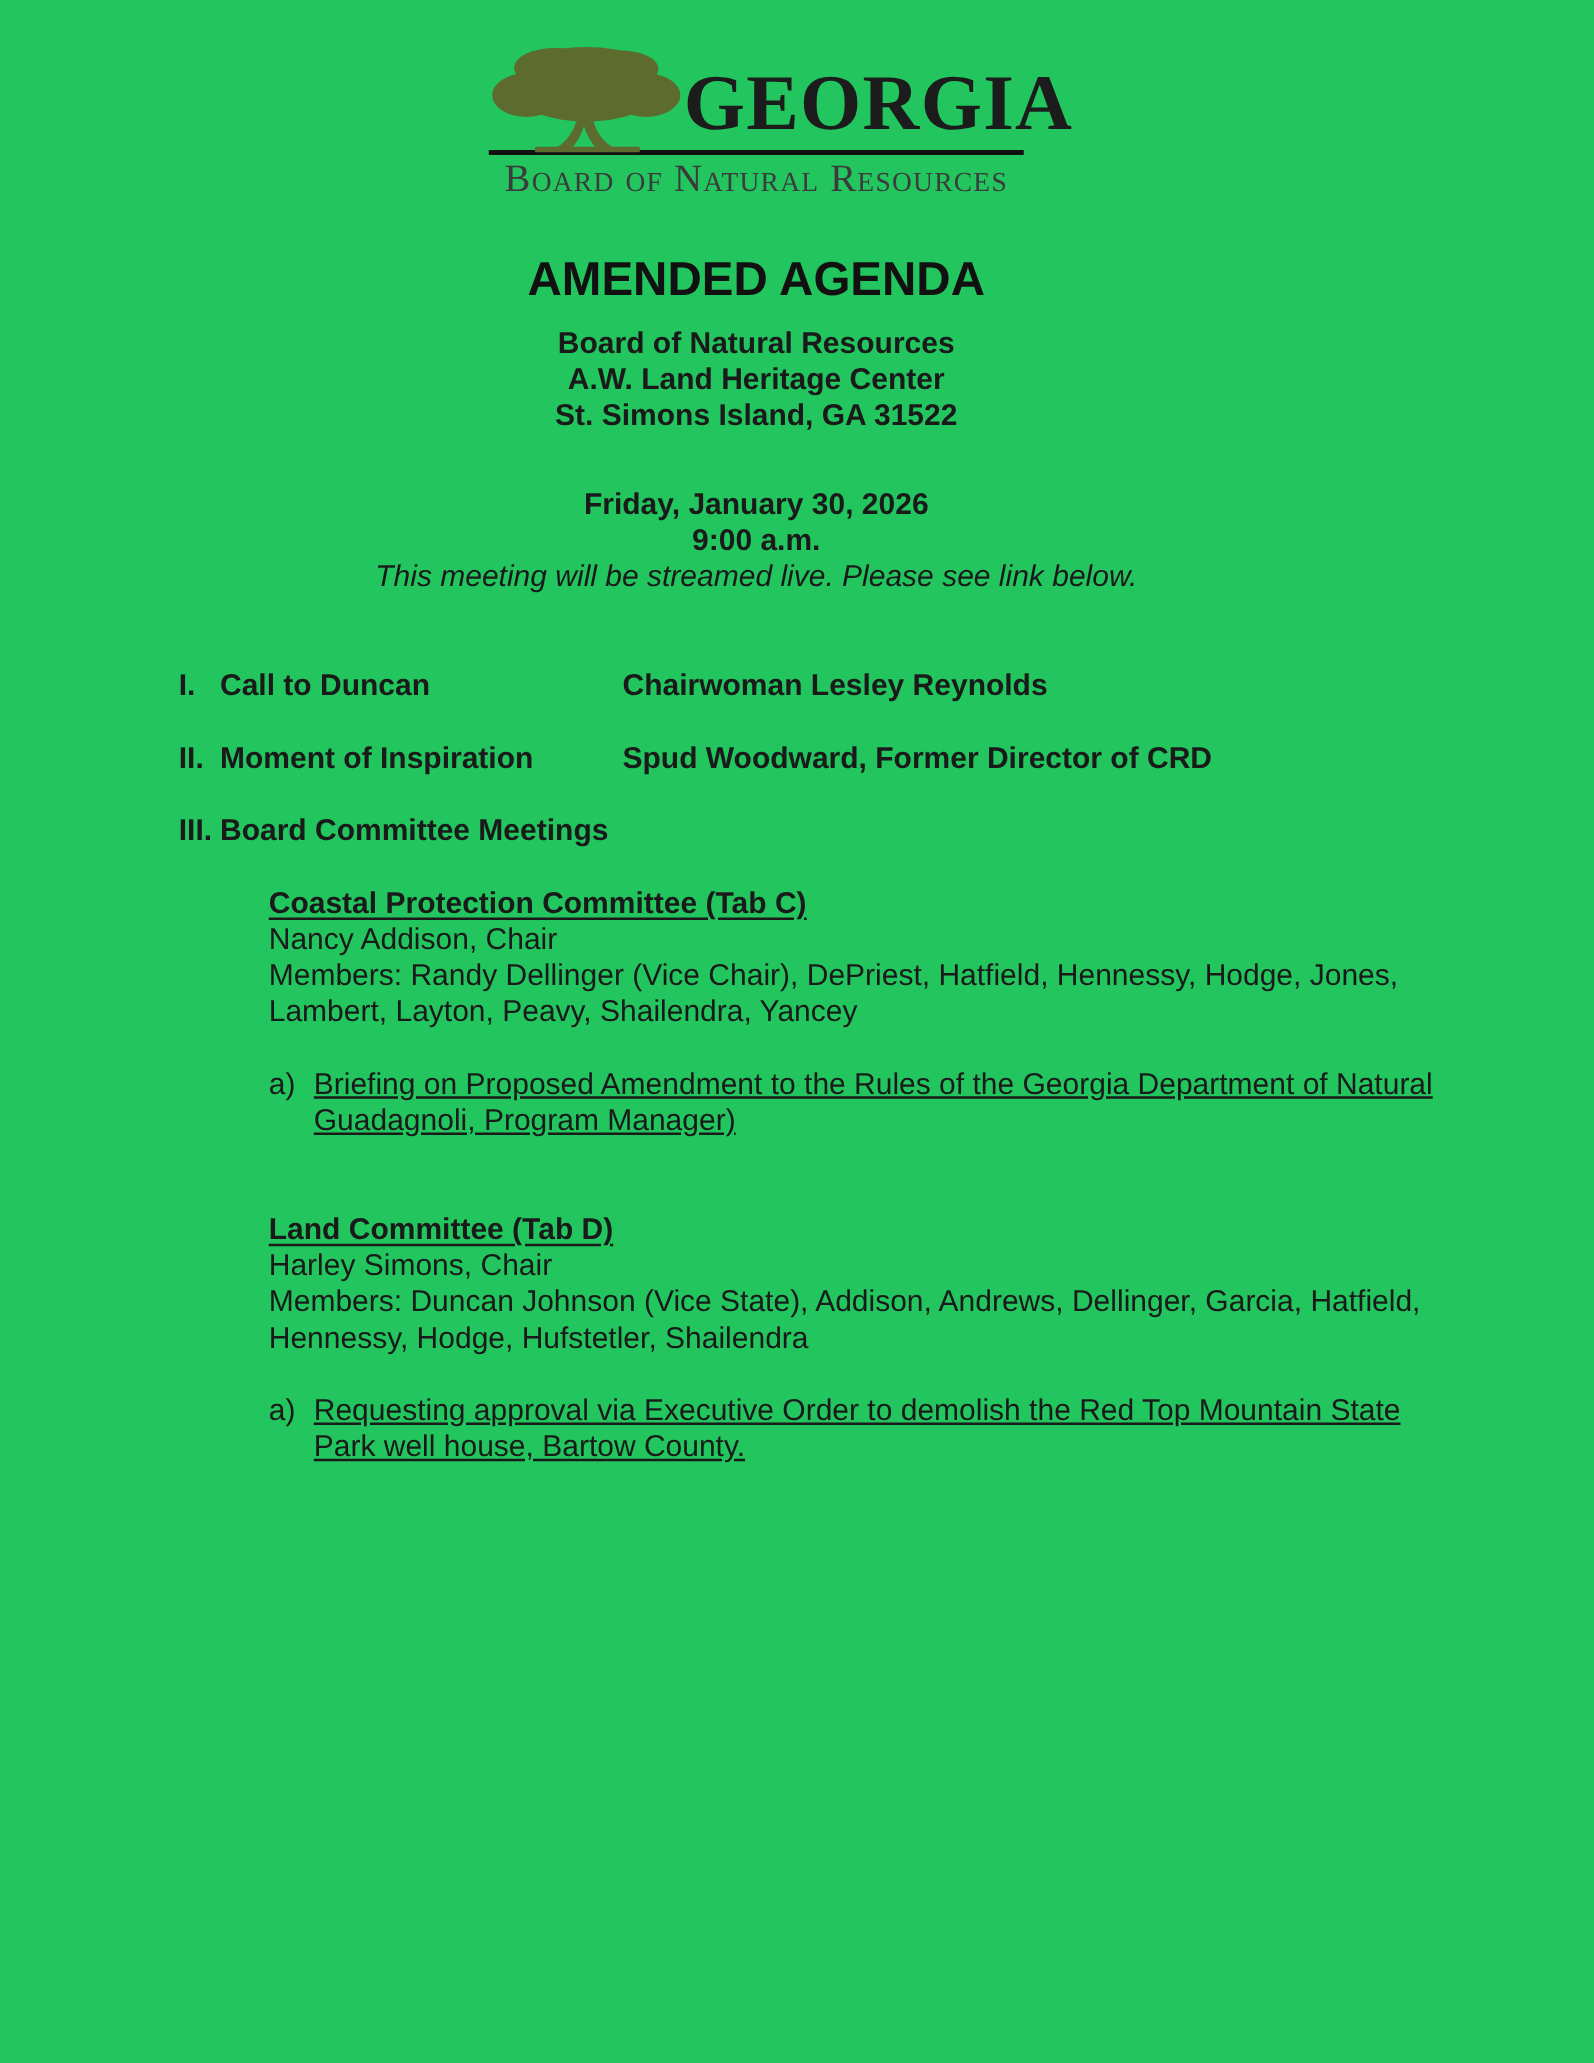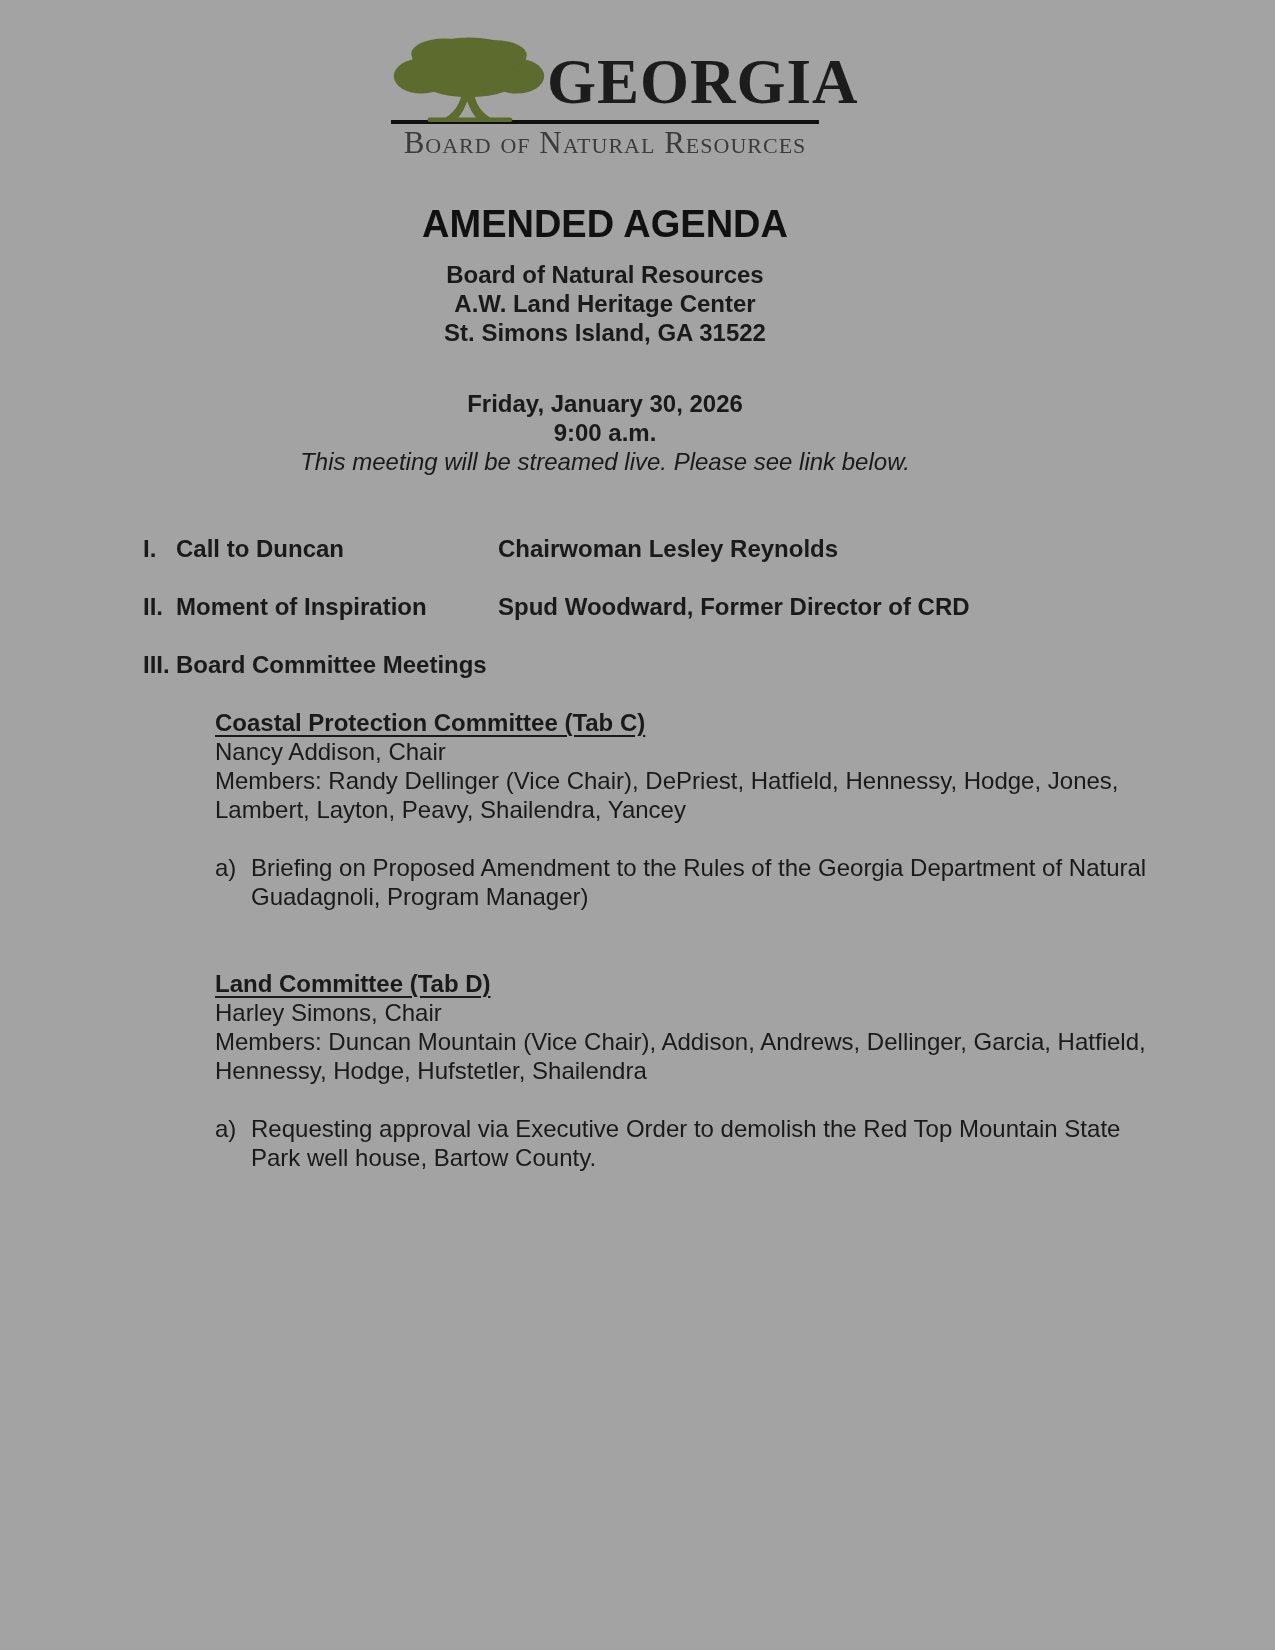--- a/index.html
+++ b/index.html
@@ -4,21 +4,21 @@
 <style>
   html, body {
     margin: 0;
     padding: 0;
     background: #ffffff;
   }
   .page {
     position: relative;
     width: 1275px;
     height: 1650px;
-    background: #a3a3a3;
+    background: #22c55e;
     color: #1a1a1a;
     font-family: "Liberation Sans", sans-serif;
     overflow: hidden;
   }
   
   .center-block {
     width: 1210px;
     text-align: center;
   }
   
@@ -109,21 +109,21 @@
     text-decoration: underline;
     text-underline-offset: 4px;
     text-decoration-thickness: 2px;
   }
   .committee-line { font-weight: normal; }
   .item-row {
     display: grid;
     grid-template-columns: 36px auto;
     margin-top: 29px;
   }
-  .item-lines div { font-weight: normal; }
+  .item-lines div { font-weight: normal; text-decoration: underline; }
 </style>
 </head>
 <body>
 
 <div class="page">
 
   <div class="center-block">
 
     
     <div class="logo">
@@ -196,21 +196,21 @@
         <div class="item-lines">
           <div>Briefing on Proposed Amendment to the Rules of the Georgia Department of Natural</div>
           <div>Guadagnoli, Program Manager)</div>
         </div>
       </div>
     </div>
 
     <div class="committee" style="margin-top:58px;">
       <div class="committee-name">Land Committee (Tab D)</div>
       <div class="committee-line">Harley Simons, Chair</div>
-      <div class="committee-line">Members: Duncan Mountain (Vice Chair), Addison, Andrews, Dellinger, Garcia, Hatfield,</div>
+      <div class="committee-line">Members: Duncan Johnson (Vice State), Addison, Andrews, Dellinger, Garcia, Hatfield,</div>
       <div class="committee-line">Hennessy, Hodge, Hufstetler, Shailendra</div>
 
       <div class="item-row">
         <div>a)</div>
         <div class="item-lines">
           <div>Requesting approval via Executive Order to demolish the Red Top Mountain State</div>
           <div>Park well house, Bartow County.</div>
         </div>
       </div>
     </div>

